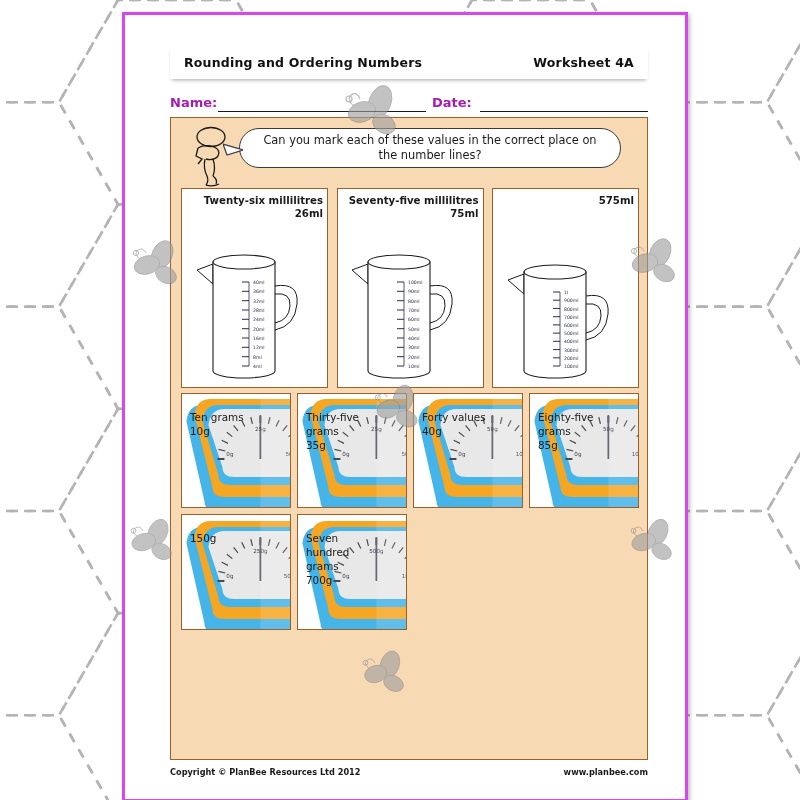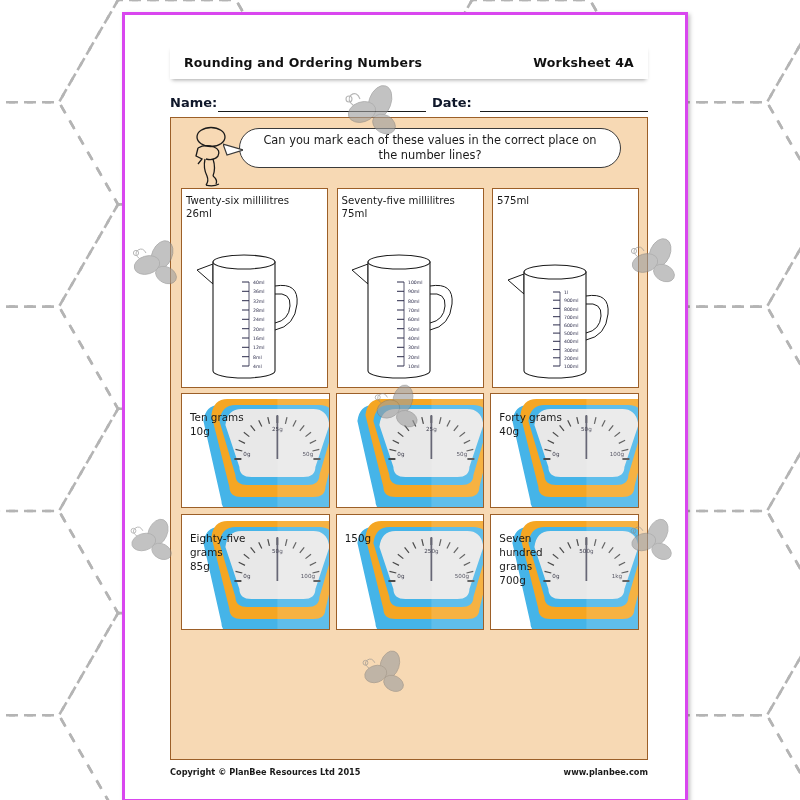--- a/index.html
+++ b/index.html
@@ -70,21 +70,21 @@
     left: 45px;
     top: 80px;
     width: 478px;
     height: 18px;
   }
   .nd-label {
     position: absolute;
     font-family: "DejaVu Sans", sans-serif;
     font-weight: bold;
     font-size: 13px;
-    color: #0f172a;
+    color: #a21caf;
   }
   .nd-name { left: 0px; top: 0px; }
   .nd-date { left: 262px; top: 0px; }
   .nd-rule {
     position: absolute;
     border-bottom: 1.4px solid #1a1a1a;
     top: 16px;
   }
   .nd-rule-1 { left: 48px; width: 208px; }
   .nd-rule-2 { left: 310px; width: 168px; }
@@ -157,42 +157,43 @@
     border: 1.3px solid #9c5f28;
     box-sizing: border-box;
     position: relative;
     overflow: hidden;
   }
   .jug-caption {
     position: absolute;
     left: 4px;
     right: 4px;
     top: 6px;
-    text-align: left;
+    text-align: right;
     font-family: "DejaVu Sans", sans-serif;
     font-size: 10.2px;
     color: #1a1a1a;
     line-height: 1.25;
+    font-weight: bold;
   }
   .jug-svg {
     position: absolute;
     left: 50%;
     transform: translateX(-50%);
     bottom: 3px;
   }
 
   
   .scales-grid {
     position: absolute;
     left: 10px;
     top: 275px;
     width: 458px;
     height: 358px;
     display: grid;
-    grid-template-columns: 1fr 1fr 1fr;
+    grid-template-columns: 1fr 1fr 1fr 1fr;
     grid-template-rows: 1fr 1fr 1fr;
     gap: 6px 6px;
   }
   .scale-card {
     background: #ffffff;
     border: 1.3px solid #9c5f28;
     box-sizing: border-box;
     position: relative;
     overflow: hidden;
   }
@@ -463,20 +464,24 @@
               <line x1="134.0" y1="74.0" x2="141.0" y2="74.0" stroke="#4a4a4a" stroke-width="1.8"></line>
               <line x1="98" y1="74" x2="98" y2="30" stroke="#5a5a6a" stroke-width="1.7"></line>
               <text x="67.5" y="71.2" text-anchor="middle" font-family="DejaVu Sans, sans-serif" font-size="5.6" fill="#3a3a4a">0g</text>
               <text x="98.0" y="46.0" text-anchor="middle" font-family="DejaVu Sans, sans-serif" font-size="5.6" fill="#3a3a4a">25g</text>
               <text x="128.5" y="71.2" text-anchor="middle" font-family="DejaVu Sans, sans-serif" font-size="5.6" fill="#3a3a4a">50g</text>
               <rect x="98" y="0" width="92" height="126" fill="#ffffff" opacity="0.14"></rect>
             </svg>
         </div>
 
         <div class="scale-card">
+          <div class="scale-caption">
+            <div>Thirty-five grams</div>
+            <div>35g</div>
+          </div>
           <svg class="scale-svg" width="190" height="126" viewBox="0 0 190 126">
               <path d="M40 20 Q26 20 24 36 L42 116 Q42 126 54 126 L142 126 Q154 126 154 116 L172 36 Q170 20 156 20 Z" fill="#45b4e8"></path>
               <path d="M48 14 Q34 14 32 30 L50 102 Q50 112 62 112 L134 112 Q146 112 146 102 L164 30 Q162 14 148 14 Z" fill="#f5a623"></path>
               <path d="M56 20 Q42 20 40 36 L56 90 Q56 100 68 100 L128 100 Q140 100 140 90 L156 36 Q154 20 140 20 Z" fill="#45b4e8"></path>
               <path d="M62 24 Q48 24 46 40 L60 82 Q60 92 72 92 L124 92 Q136 92 136 82 L150 40 Q148 24 134 24 Z" fill="#e8e8e8"></path>
               <line x1="62.0" y1="74.0" x2="55.0" y2="74.0" stroke="#4a4a4a" stroke-width="1.8"></line>
               <line x1="62.9" y1="66.0" x2="56.1" y2="64.4" stroke="#4a4a4a" stroke-width="1.2"></line>
               <line x1="65.6" y1="58.4" x2="59.3" y2="55.3" stroke="#4a4a4a" stroke-width="1.2"></line>
               <line x1="69.9" y1="51.6" x2="64.4" y2="47.2" stroke="#4a4a4a" stroke-width="1.2"></line>
               <line x1="75.6" y1="45.9" x2="71.2" y2="40.4" stroke="#4a4a4a" stroke-width="1.2"></line>
@@ -493,21 +498,21 @@
               <line x1="98" y1="74" x2="98" y2="30" stroke="#5a5a6a" stroke-width="1.7"></line>
               <text x="67.5" y="71.2" text-anchor="middle" font-family="DejaVu Sans, sans-serif" font-size="5.6" fill="#3a3a4a">0g</text>
               <text x="98.0" y="46.0" text-anchor="middle" font-family="DejaVu Sans, sans-serif" font-size="5.6" fill="#3a3a4a">25g</text>
               <text x="128.5" y="71.2" text-anchor="middle" font-family="DejaVu Sans, sans-serif" font-size="5.6" fill="#3a3a4a">50g</text>
               <rect x="98" y="0" width="92" height="126" fill="#ffffff" opacity="0.14"></rect>
             </svg>
         </div>
 
         <div class="scale-card">
           <div class="scale-caption">
-            <div>Forty grams</div>
+            <div>Forty values</div>
             <div>40g</div>
           </div>
           <svg class="scale-svg" width="190" height="126" viewBox="0 0 190 126">
               <path d="M40 20 Q26 20 24 36 L42 116 Q42 126 54 126 L142 126 Q154 126 154 116 L172 36 Q170 20 156 20 Z" fill="#45b4e8"></path>
               <path d="M48 14 Q34 14 32 30 L50 102 Q50 112 62 112 L134 112 Q146 112 146 102 L164 30 Q162 14 148 14 Z" fill="#f5a623"></path>
               <path d="M56 20 Q42 20 40 36 L56 90 Q56 100 68 100 L128 100 Q140 100 140 90 L156 36 Q154 20 140 20 Z" fill="#45b4e8"></path>
               <path d="M62 24 Q48 24 46 40 L60 82 Q60 92 72 92 L124 92 Q136 92 136 82 L150 40 Q148 24 134 24 Z" fill="#e8e8e8"></path>
               <line x1="62.0" y1="74.0" x2="55.0" y2="74.0" stroke="#4a4a4a" stroke-width="1.8"></line>
               <line x1="62.9" y1="66.0" x2="56.1" y2="64.4" stroke="#4a4a4a" stroke-width="1.2"></line>
               <line x1="65.6" y1="58.4" x2="59.3" y2="55.3" stroke="#4a4a4a" stroke-width="1.2"></line>
@@ -626,21 +631,21 @@
               <text x="98.0" y="46.0" text-anchor="middle" font-family="DejaVu Sans, sans-serif" font-size="5.6" fill="#3a3a4a">500g</text>
               <text x="128.5" y="71.2" text-anchor="middle" font-family="DejaVu Sans, sans-serif" font-size="5.6" fill="#3a3a4a">1kg</text>
               <rect x="98" y="0" width="92" height="126" fill="#ffffff" opacity="0.14"></rect>
             </svg>
         </div>
 
       </div>
     </div>
 
     <div class="footer">
-      <div class="footer-text">Copyright © PlanBee Resources Ltd 2015</div>
+      <div class="footer-text">Copyright © PlanBee Resources Ltd 2012</div>
       <div class="footer-text">www.planbee.com</div>
     </div>
 
   </div>
 
   <svg class="bee" style="left:340px;top:82px;" width="70" height="62" viewBox="0 0 70 62">
       <g fill="#9e9e9e" stroke="#7d7d7d" stroke-width="0.8">
         <ellipse cx="40" cy="20" rx="11" ry="17" transform="rotate(20 40 20)"></ellipse>
         <ellipse cx="22" cy="30" rx="14" ry="10" transform="rotate(-18 22 30)"></ellipse>
         <ellipse cx="44" cy="42" rx="12" ry="9" transform="rotate(30 44 42)"></ellipse>

